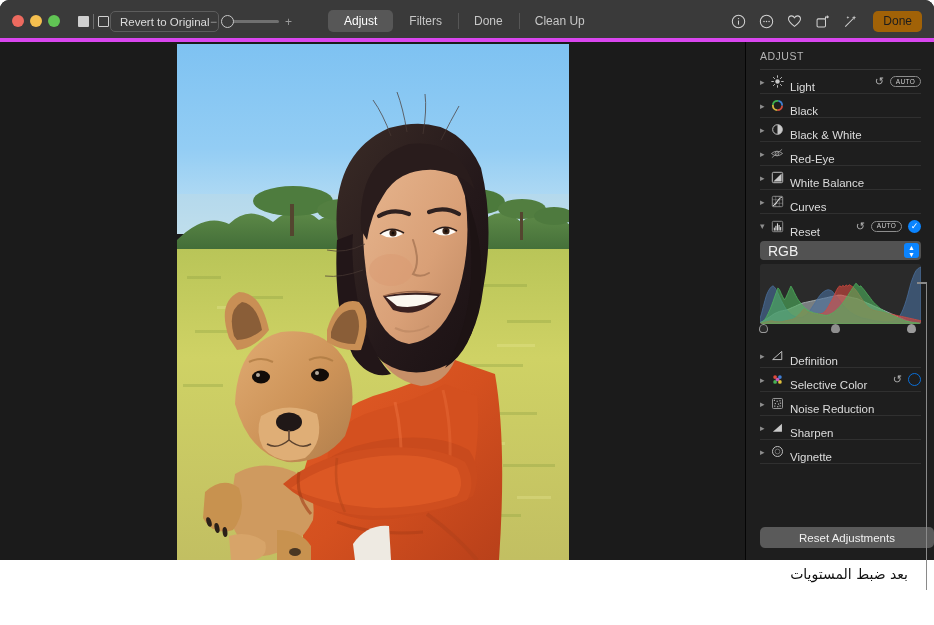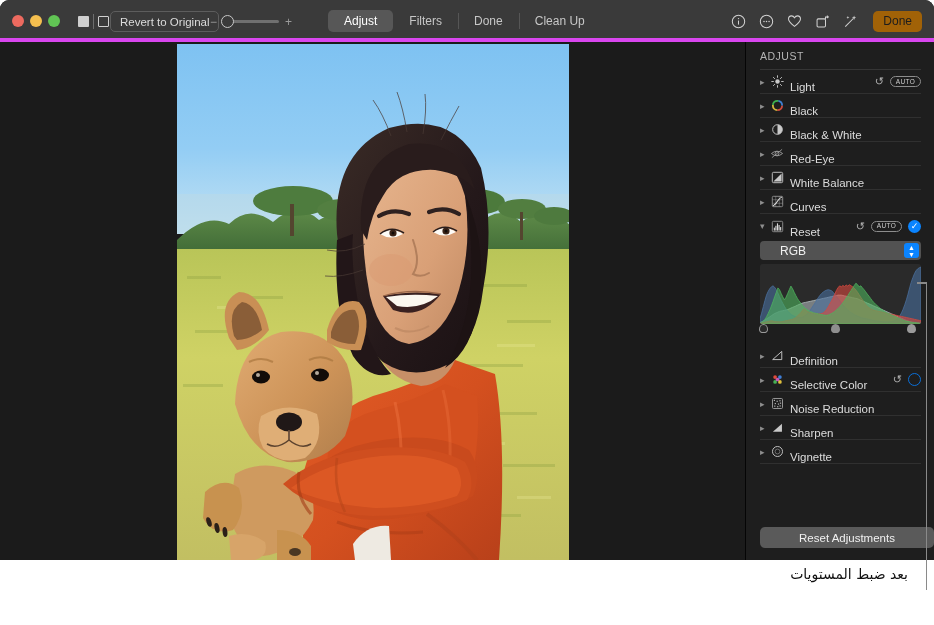--- a/index.html
+++ b/index.html
@@ -171,21 +171,21 @@
   }
 
   
   #levels-panel { margin: 0 14px; }
   #rgb-popup {
     position: relative;
     height: 19px; margin-top: 3px;
     background: #525252; border-radius: 4px;
     display: flex; align-items: center;
   }
-  #rgb-label { font-size: 12px; color: #f0f0f0; margin-left: 20px; }
+  #rgb-label { font-size: 14px; color: #f0f0f0; margin-left: 8px; }
   #rgb-stepper {
     position: absolute; right: 2px; top: 2px;
     width: 15px; height: 15px; border-radius: 3px;
     background: #0a84ff; color: #fff;
     font-size: 7px; line-height: 7px;
     display: flex; flex-direction: column;
     align-items: center; justify-content: center;
   }
   #histogram {
     position: relative; margin-top: 4px;

